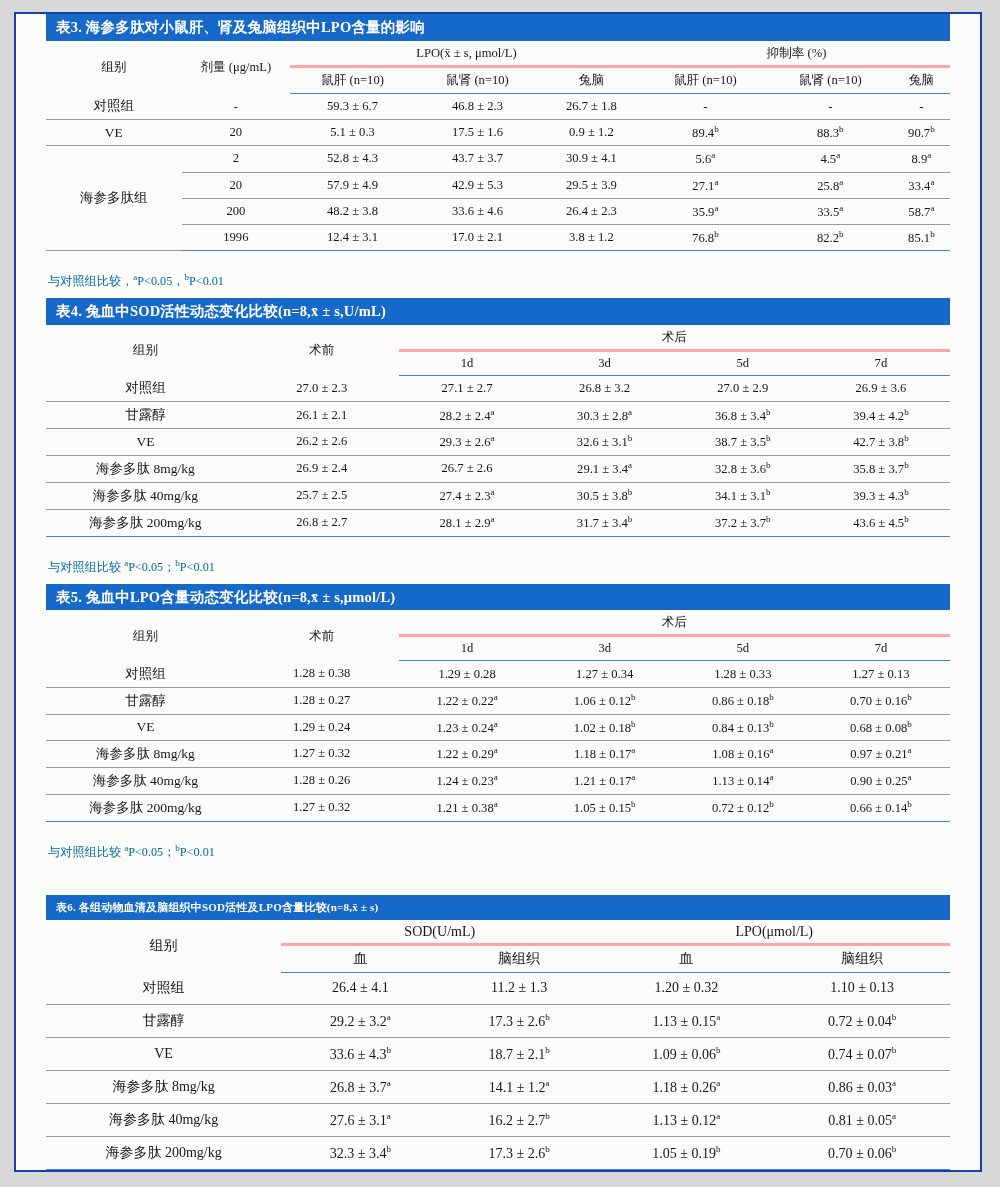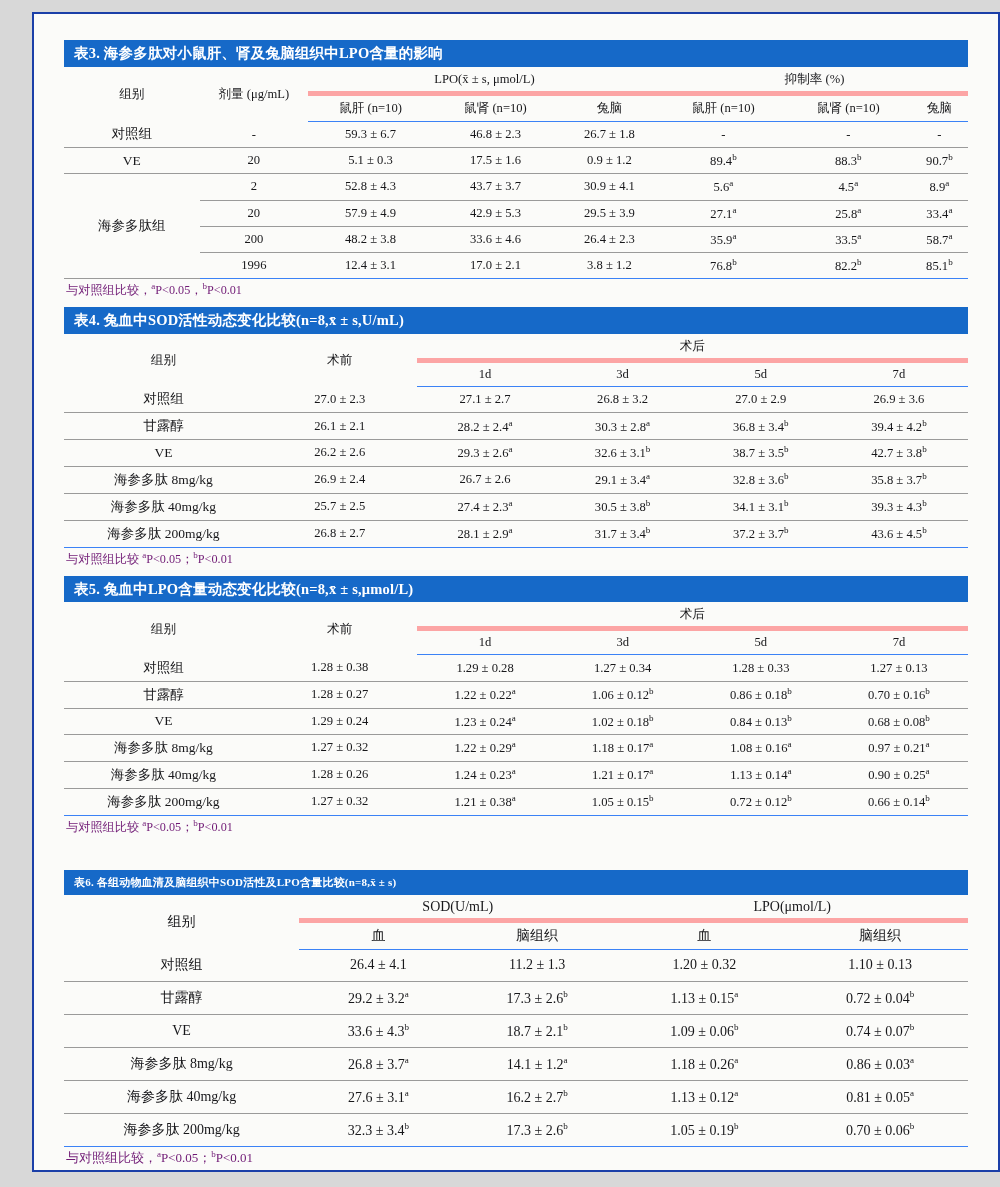--- a/index.html
+++ b/index.html
@@ -8,28 +8,28 @@
     background: #d8d8d8;
   }
   body {
     width: 1000px;
     height: 1187px;
     font-family: "Liberation Serif", serif;
     overflow: hidden;
   }
   .page {
     position: absolute;
-    left: 32px;
+    left: 14px;
     top: 12px;
     width: 968px;
     height: 1160px;
     background: #fbfbf9;
     border: 2px solid #1b3fa8;
     box-sizing: border-box;
-    padding: 26px 30px 0 30px;
+    padding: 0 30px 0 30px;
   }
   .tblock {
     margin-bottom: 4px;
   }
   .caption {
     background: #1669c8;
     color: #ffffff;
     font-size: 14.5px;
     font-weight: bold;
     padding: 5px 8px 5px 10px;
@@ -45,33 +45,34 @@
   th, td {
     text-align: center;
     padding: 4px 2px;
     font-weight: normal;
     vertical-align: middle;
   }
   th {
     font-size: 12.6px;
   }
   .hdr-top th {
-    border-bottom: 5px solid #fca5a5;
+    border-bottom: 3px solid #fca5a5;
     padding-bottom: 3px;
   }
   .rule-bottom td, .rule-bottom th {
     border-bottom: 1px solid #3b82f6;
   }
   .thin-line td, .thin-line th {
     border-bottom: 1px solid #9a9a9a;
   }
   .note {
     font-size: 12.2px;
     padding: 2px 0 4px 2px;
-    color: #701a75;
+    color: #0369a1;
+    margin-top: 19px;
   }
   .grp {
     font-size: 13.5px;
   }
   .bigname {
     font-size: 14px;
   }
   sup {
     font-size: 9px;
     vertical-align: super;

